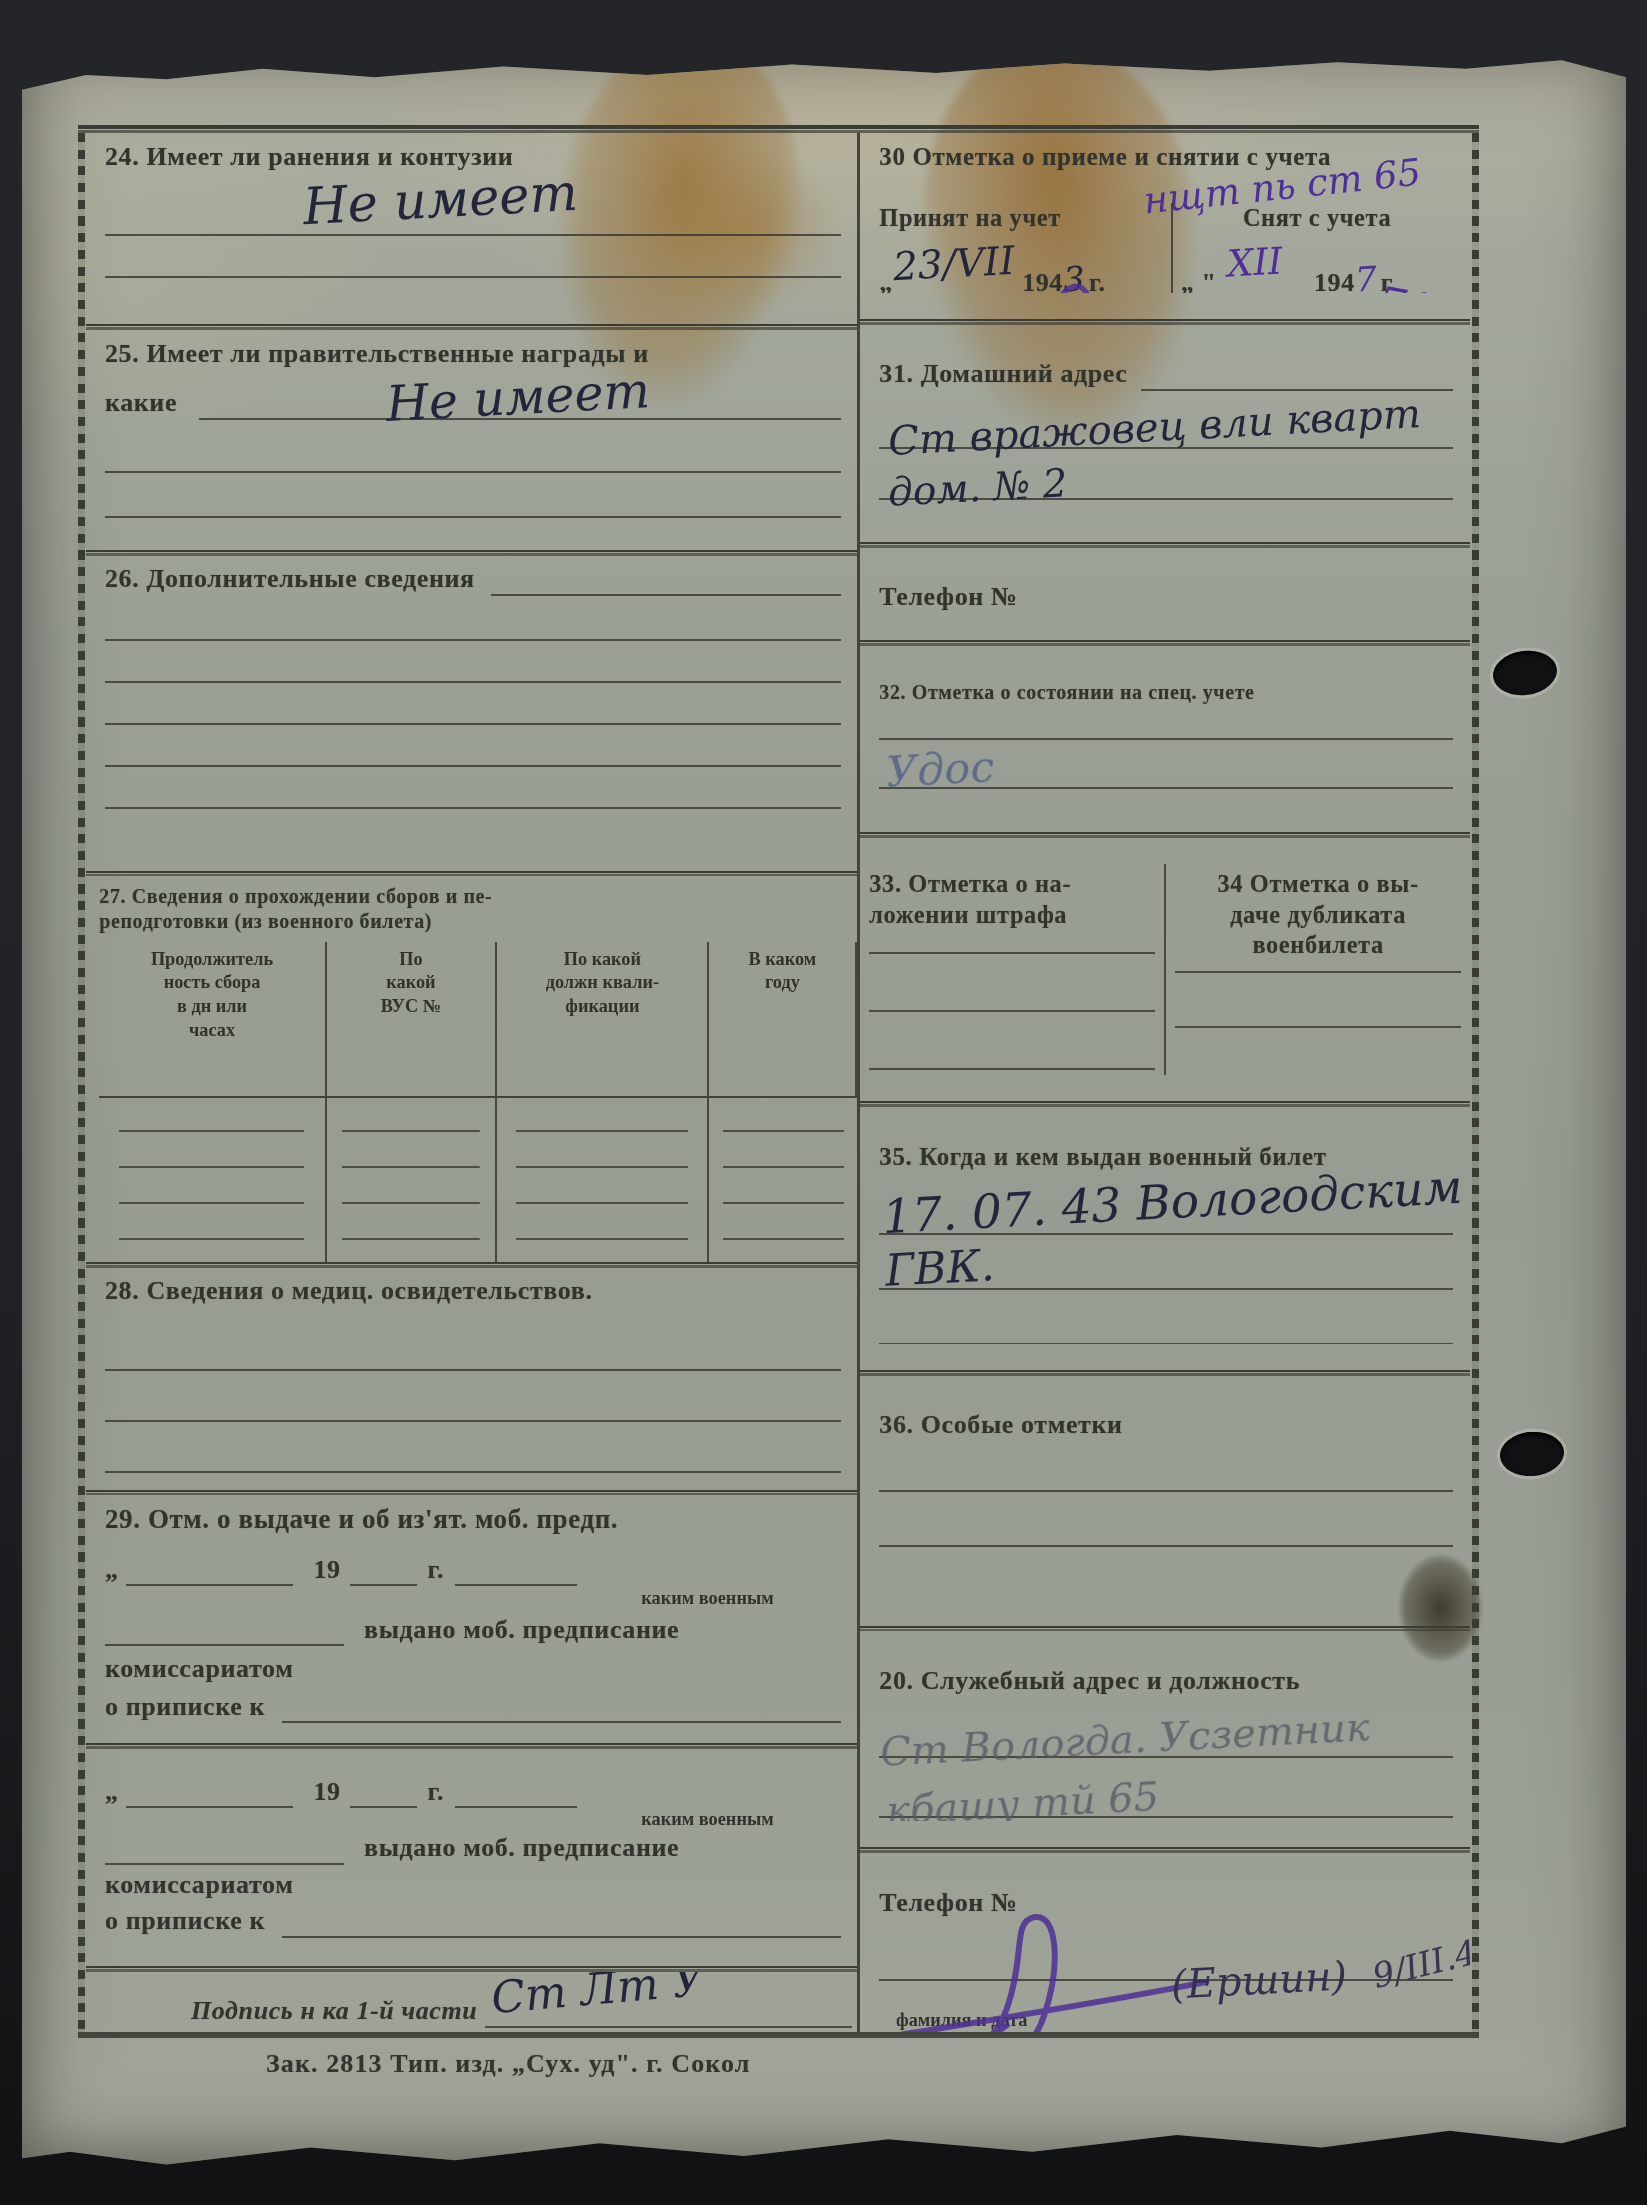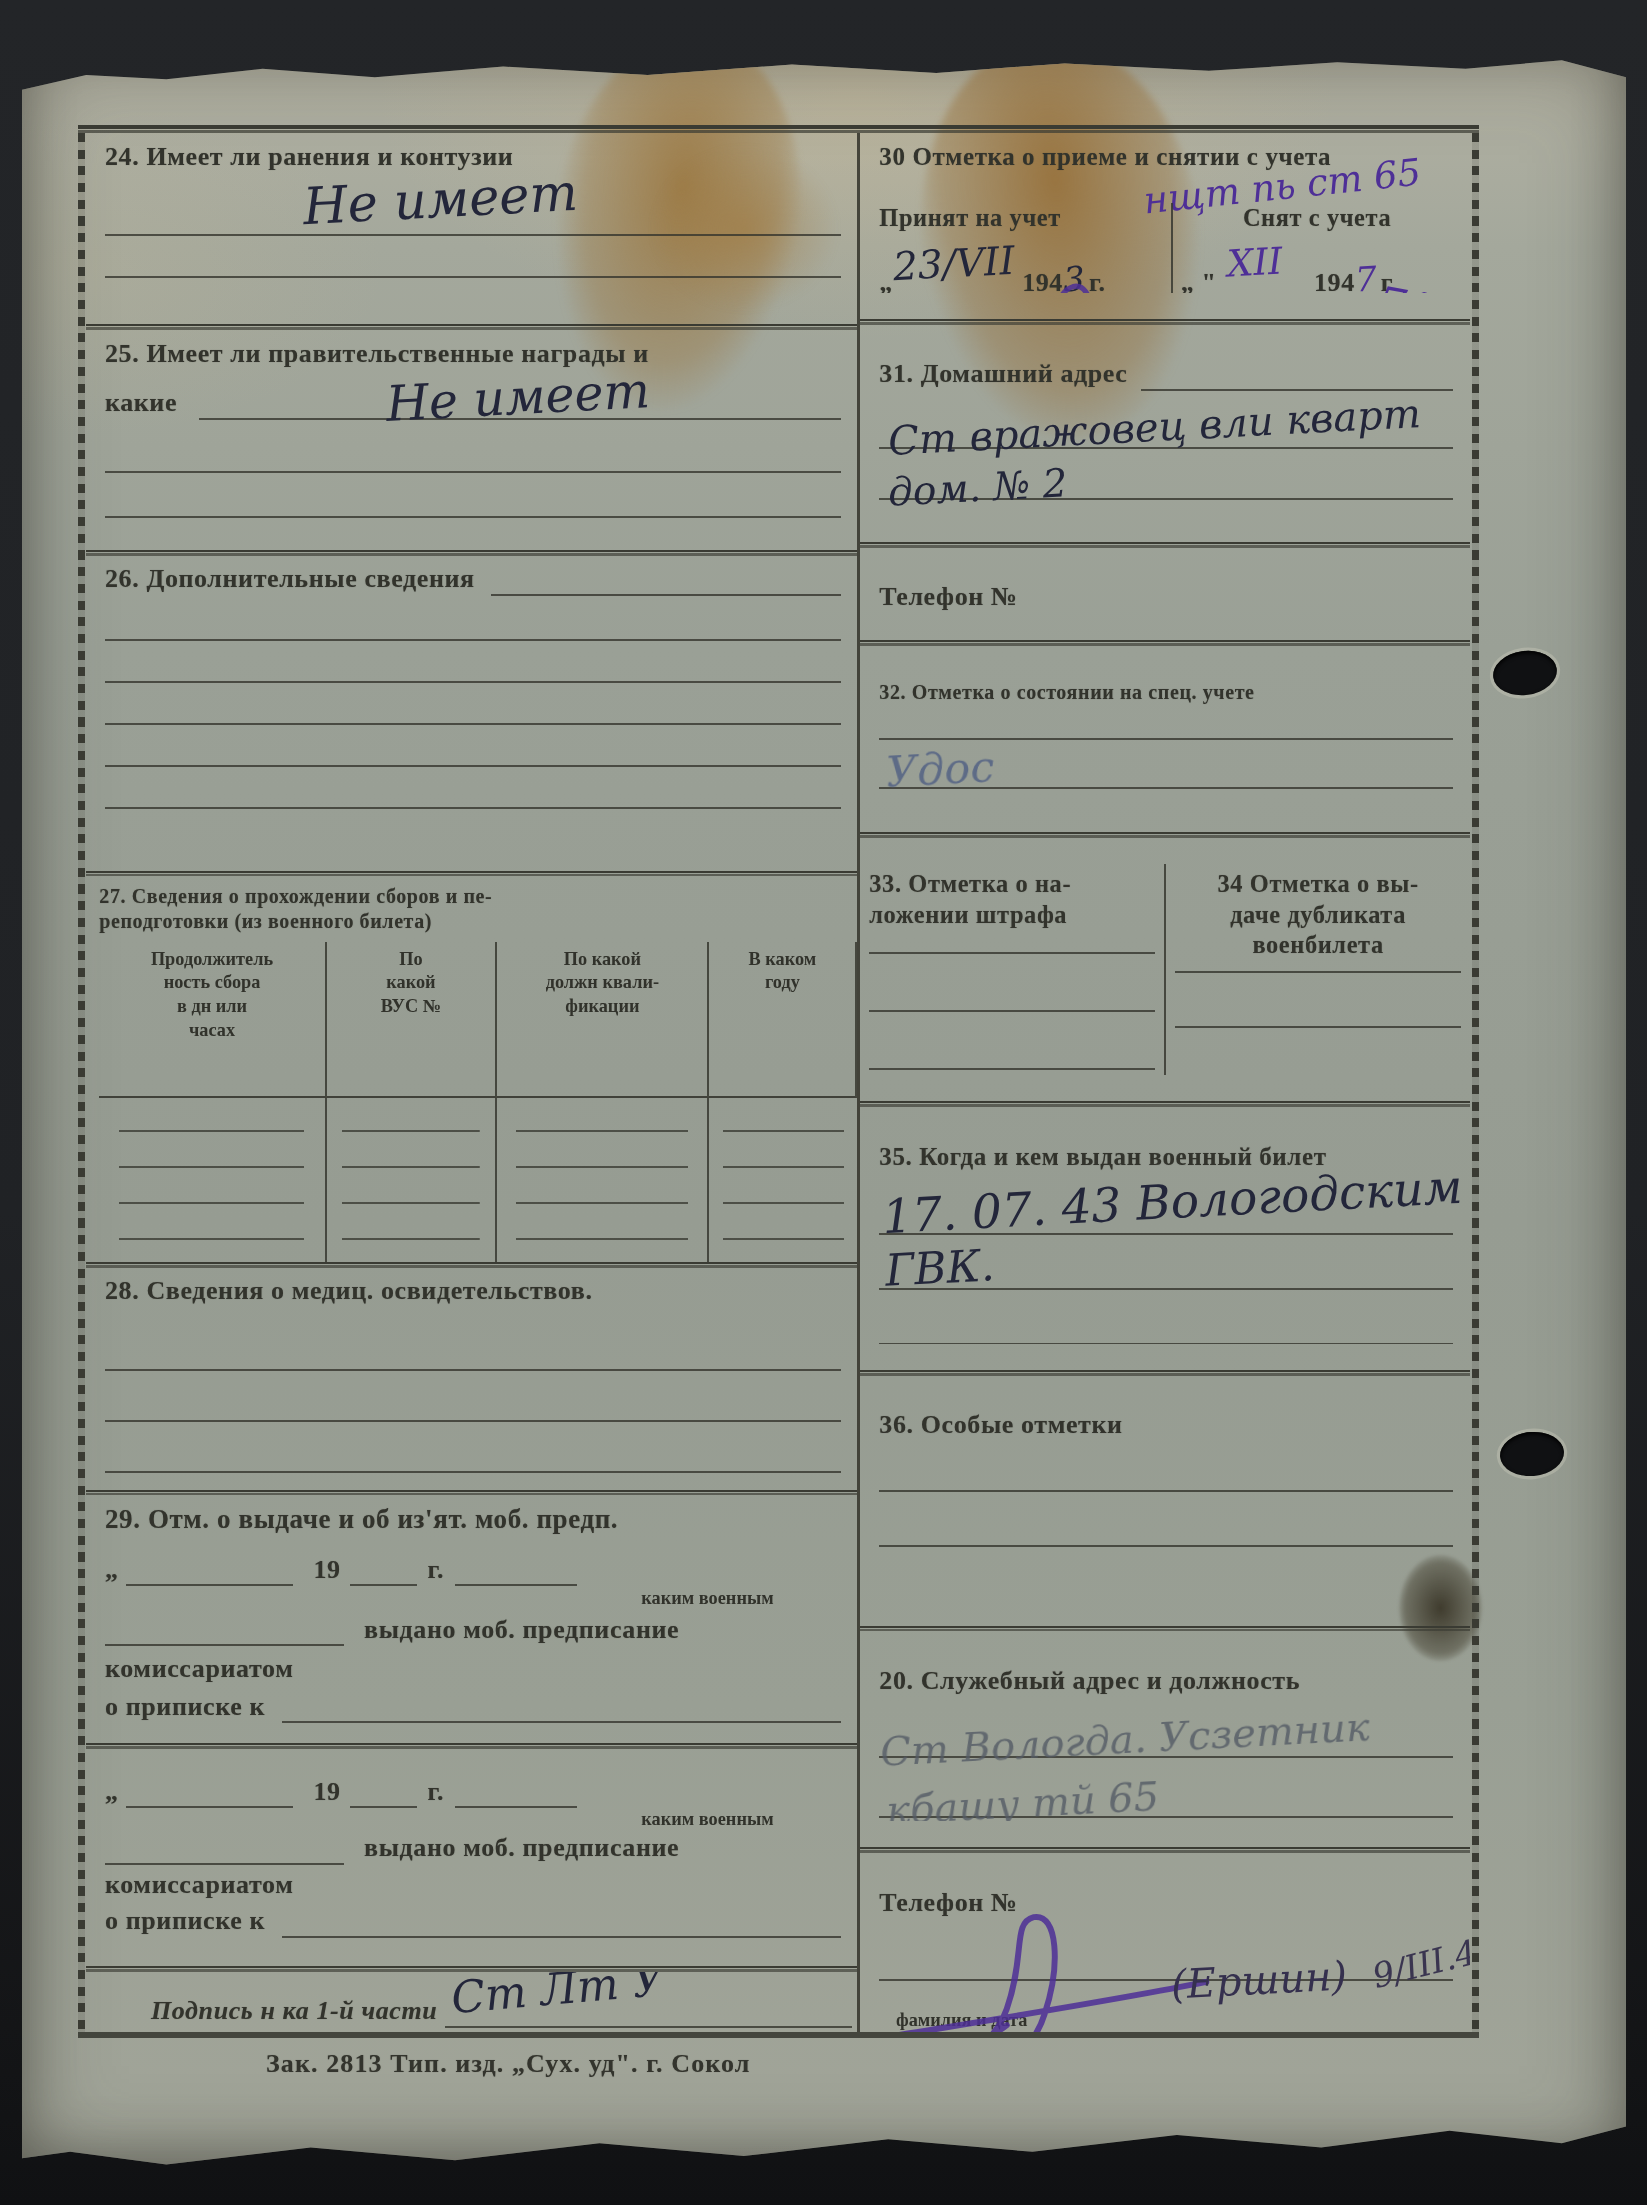--- a/index.html
+++ b/index.html
@@ -211,21 +211,21 @@
             </div>
             <div class="title" style="margin-top:4.4px">комиссариатом</div>
             <div class="row" style="margin-top:3.3px">
               <span class="title">о приписке к</span>
               <div class="wl" style="flex:1;margin-left:16.7px;height:28px"></div>
             </div>
           </section>
           <div class="hrd"></div>
 
           <section class="sigrow" style="height:61px">
-            <span class="title itl" style="margin-left:32px">Подпись н ка 1-й части</span>
+            <span class="title itl" style="margin-left:72px">Подпись н ка 1-й части</span>
             <div class="wl" style="flex:1;margin-left:7.8px;height:25.5px;position:relative">
               <div class="hand ink" style="left:5.6px;top:-37px;font-size:44px;transform:rotate(-5deg);">Ст Лт У</div>
             </div>
           </section>
 
         </div>
 
         <div class="colR">
 
           <section style="height:207px">

